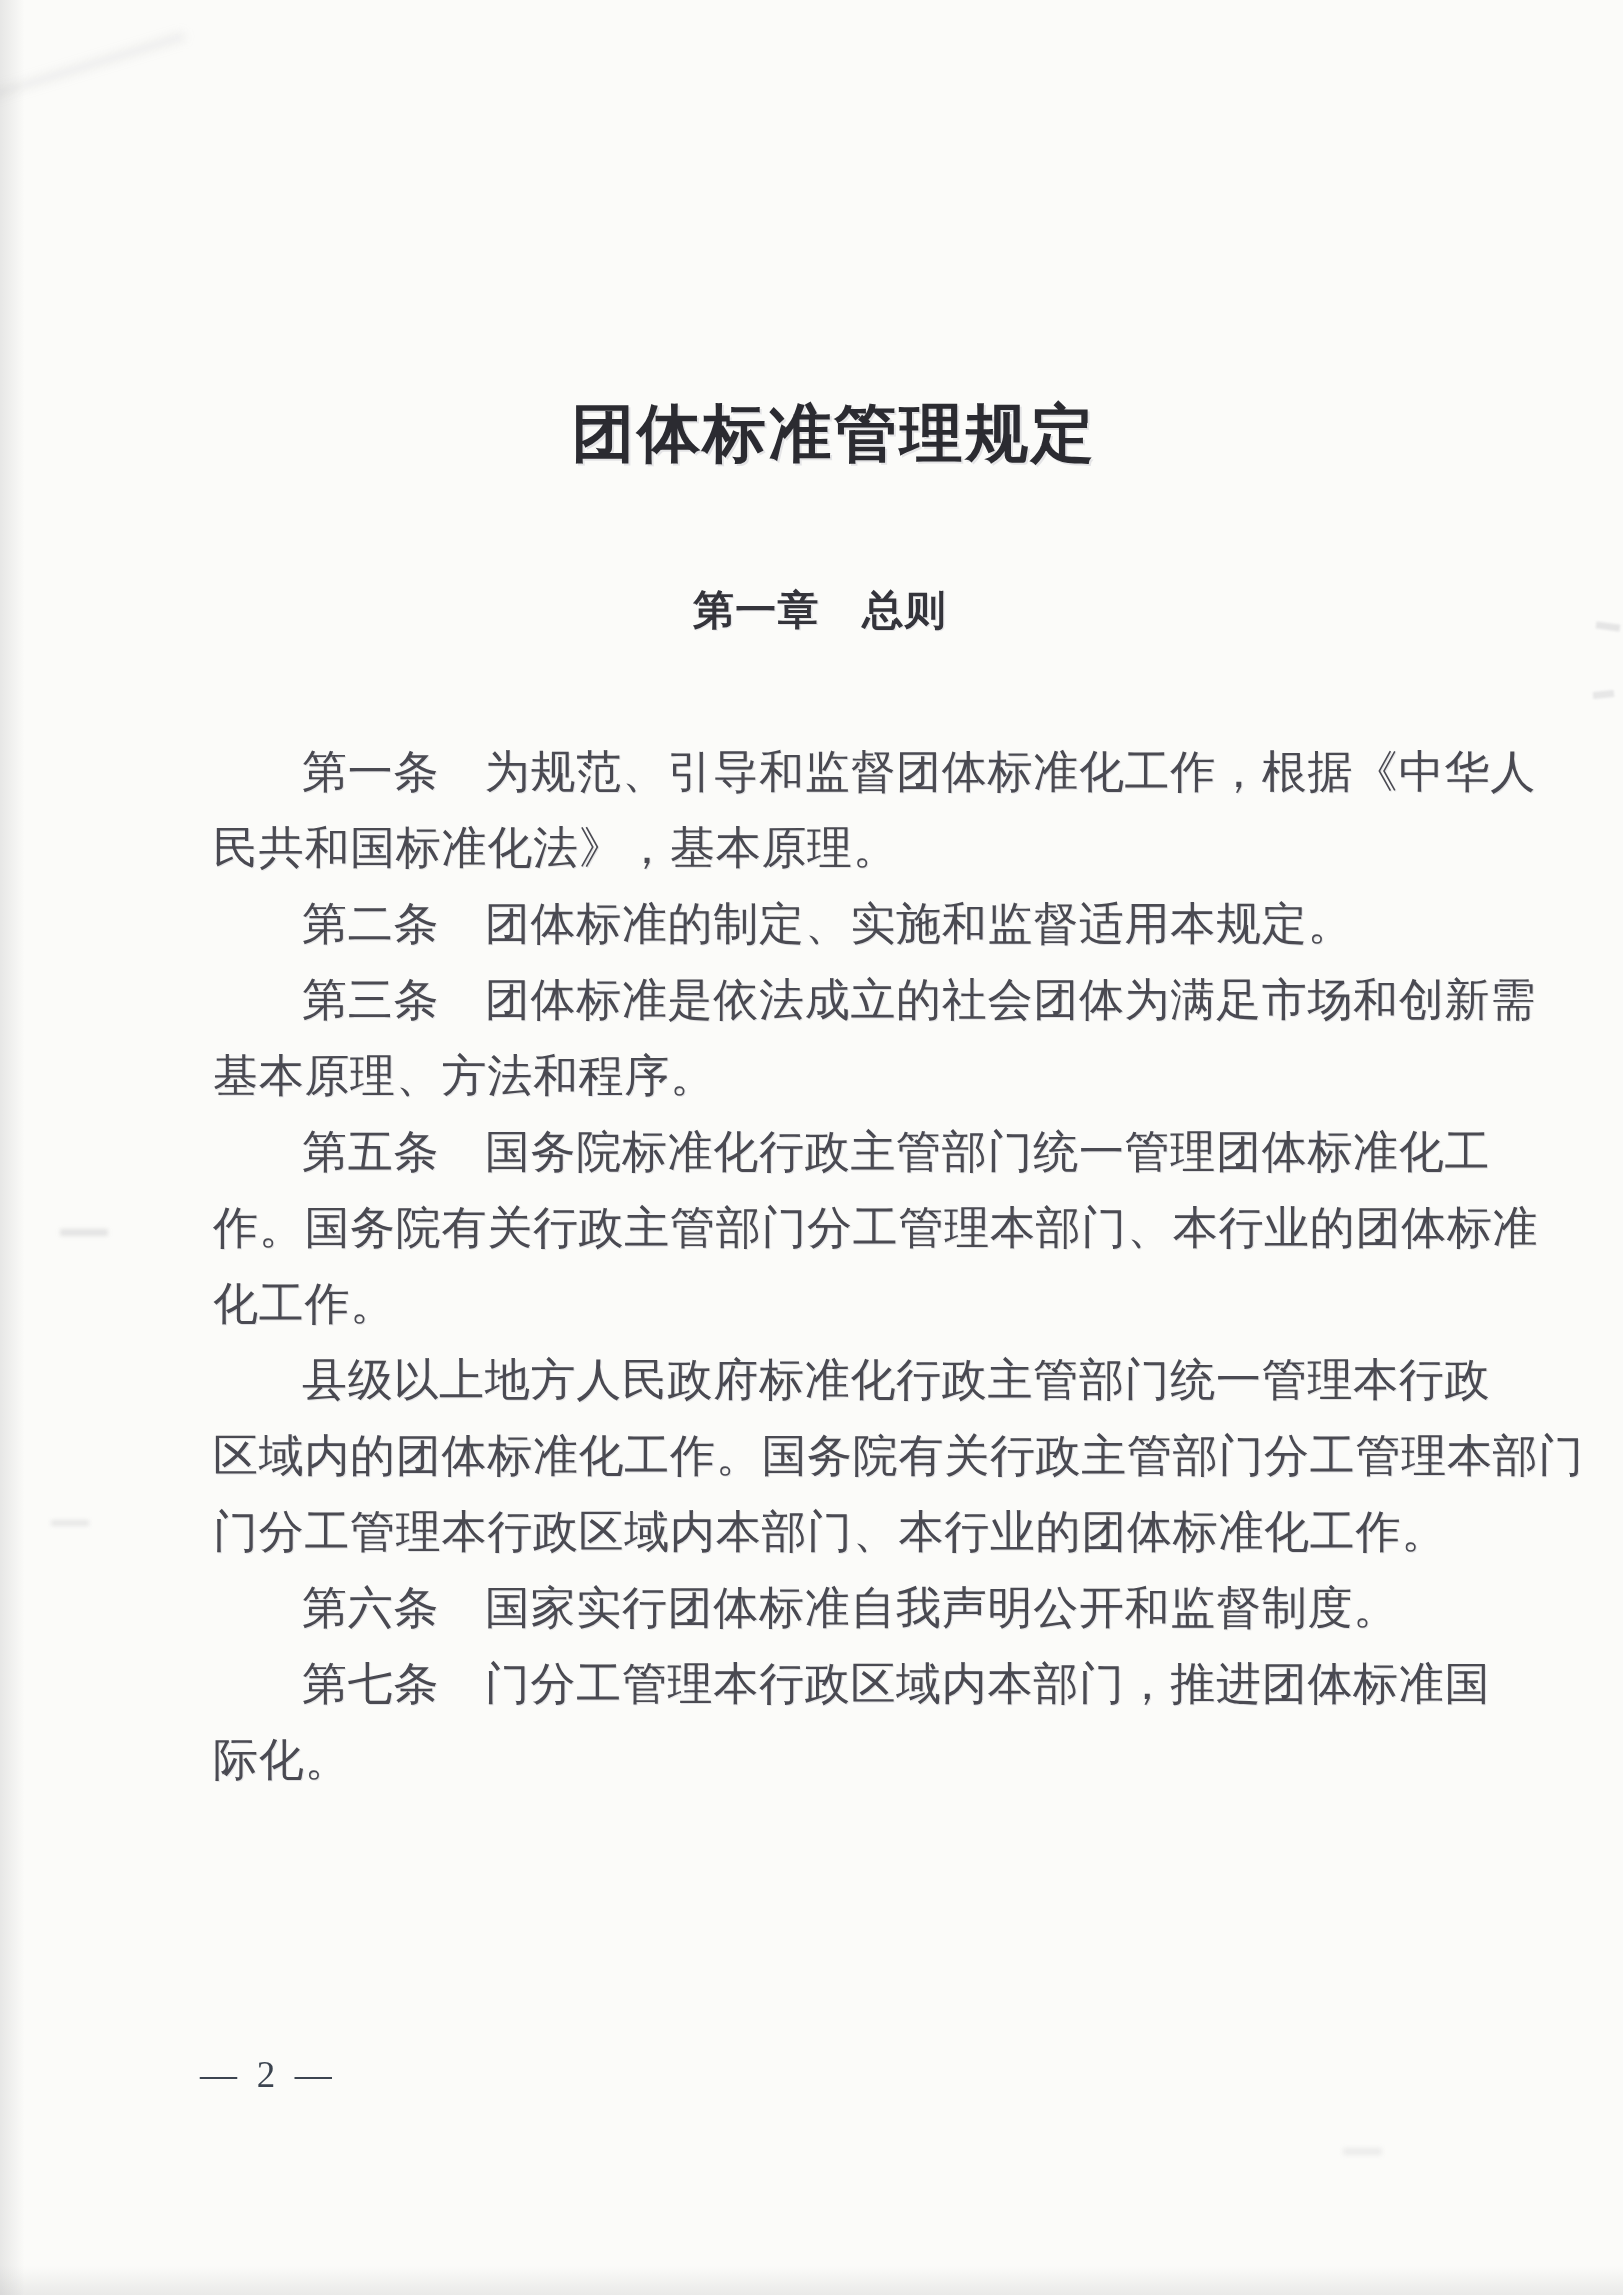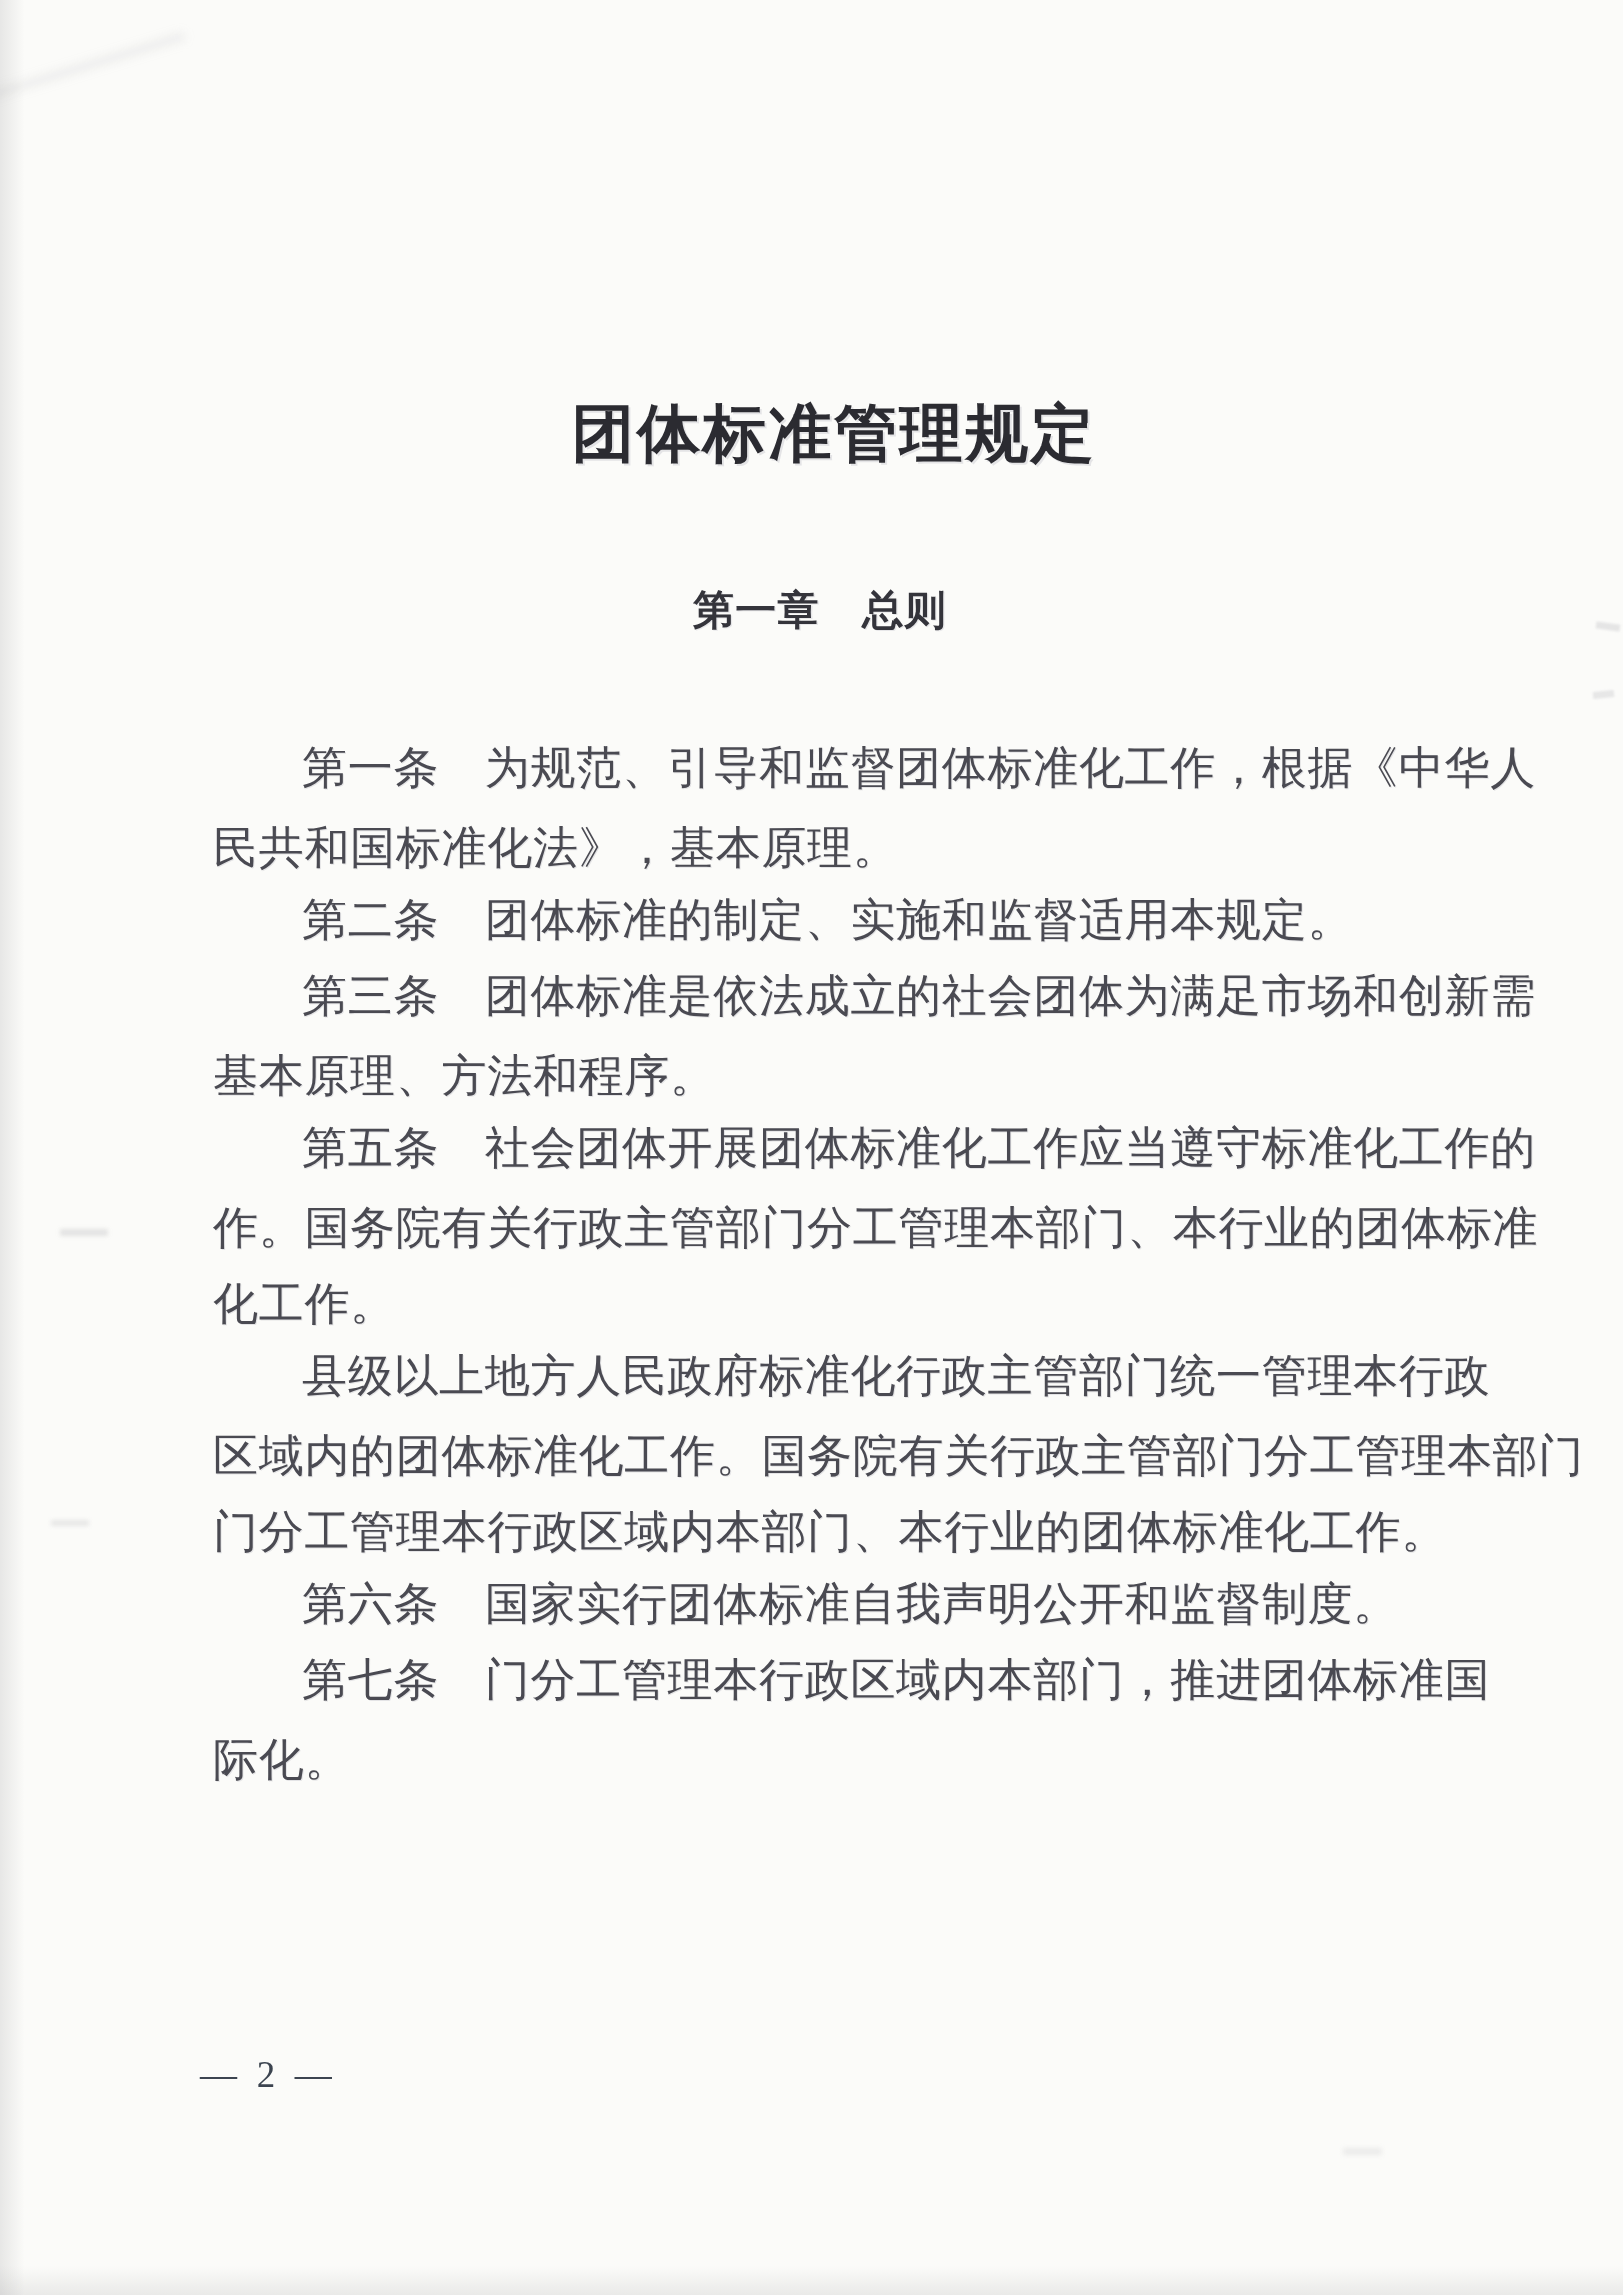--- a/index.html
+++ b/index.html
@@ -59,21 +59,20 @@
     letter-spacing: 0.7px;
     color: #4a4a52;
     text-shadow: 1px 1px 0 rgba(110, 110, 130, 0.16);
   }
   .doc-body p {
     margin: 0;
     white-space: nowrap;
   }
   .doc-body p.indent {
     text-indent: 89px;
-    font-family: Liberation Mono, monospace;
   }
 
   .page-footer {
     position: absolute;
     left: 200px;
     top: 2053px;
     font-family: "Liberation Serif", "DejaVu Serif", serif;
     font-size: 37px;
     letter-spacing: 5.2px;
     color: #3c4450;
@@ -150,21 +149,21 @@
 <div class="page-title">团体标准管理规定</div>
 
 <div class="chapter-heading">第一章　总则</div>
 
 <div class="doc-body">
   <p class="line indent">第一条　为规范、引导和监督团体标准化工作，根据《中华人</p>
   <p class="line">民共和国标准化法》，基本原理。</p>
   <p class="line indent">第二条　团体标准的制定、实施和监督适用本规定。</p>
   <p class="line indent">第三条　团体标准是依法成立的社会团体为满足市场和创新需</p>
   <p class="line">基本原理、方法和程序。</p>
-  <p class="line indent">第五条　社会团体开展团体标准化工作应当遵守标准化工作的</p>
+  <p class="line indent">第五条　国务院标准化行政主管部门统一管理团体标准化工</p>
   <p class="line">作。国务院有关行政主管部门分工管理本部门、本行业的团体标准</p>
   <p class="line">化工作。</p>
   <p class="line indent">县级以上地方人民政府标准化行政主管部门统一管理本行政</p>
   <p class="line">区域内的团体标准化工作。国务院有关行政主管部门分工管理本部门</p>
   <p class="line">门分工管理本行政区域内本部门、本行业的团体标准化工作。</p>
   <p class="line indent">第六条　国家实行团体标准自我声明公开和监督制度。</p>
   <p class="line indent">第七条　门分工管理本行政区域内本部门，推进团体标准国</p>
   <p class="line">际化。</p>
 </div>
 

